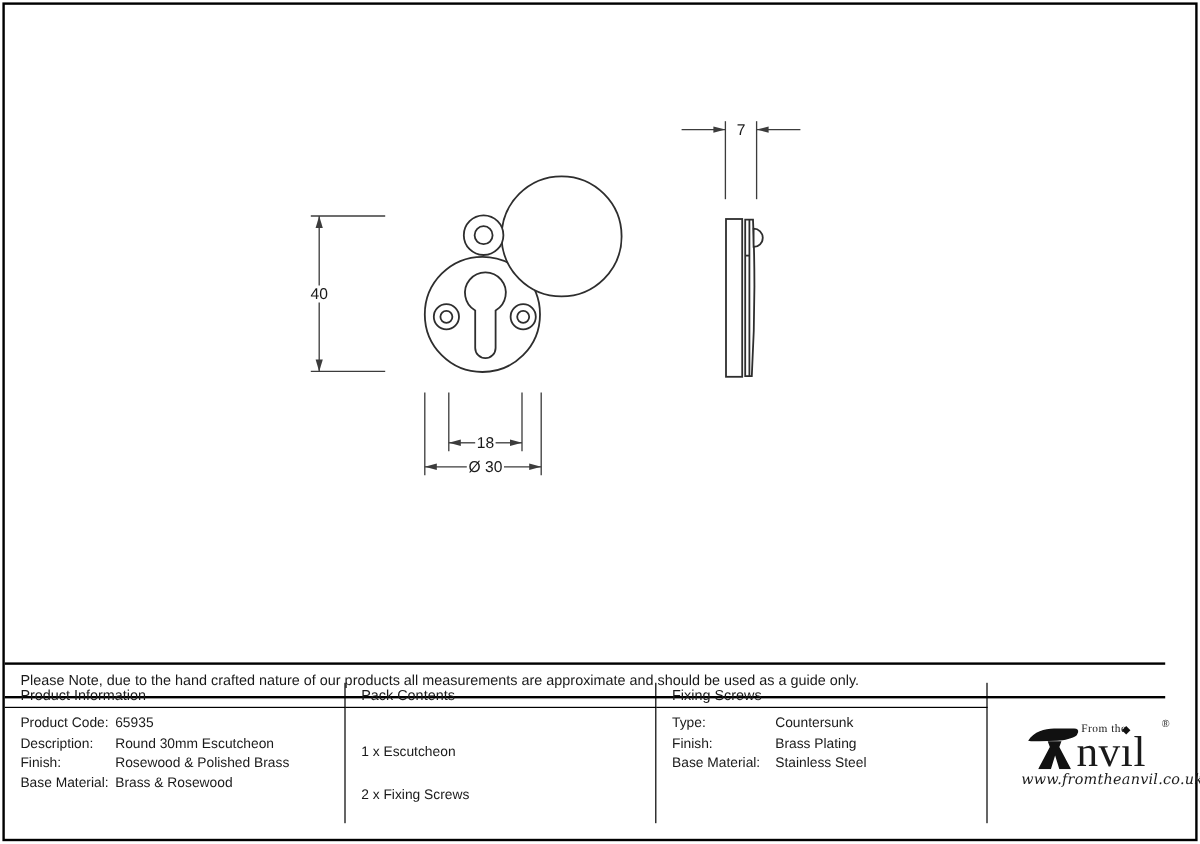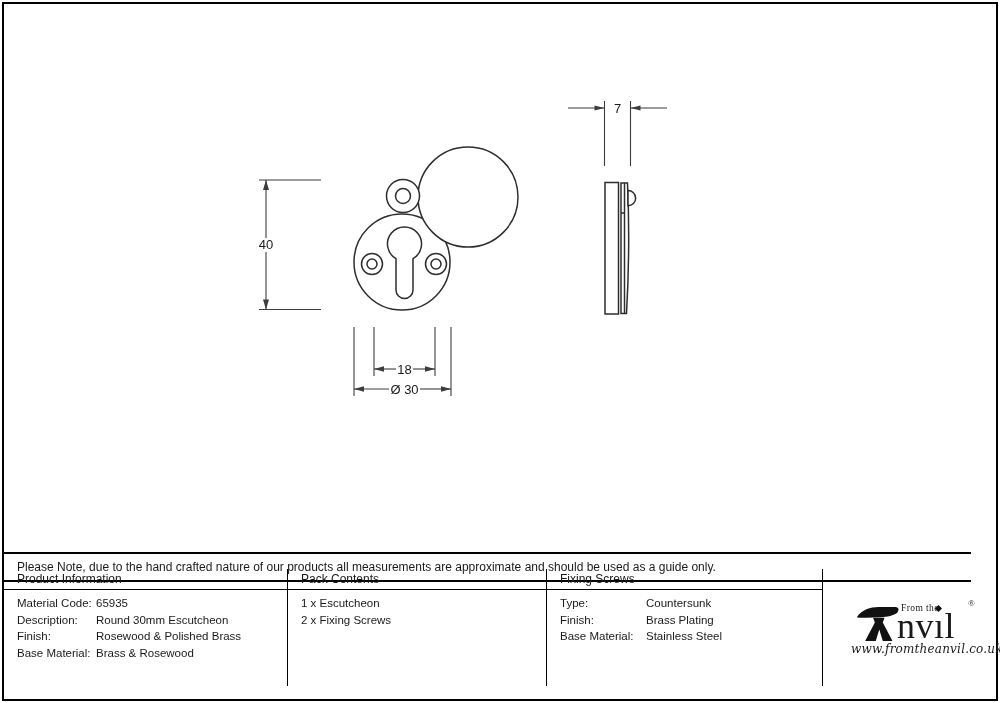--- a/index.html
+++ b/index.html
@@ -16,21 +16,21 @@
   .spec-table{position:absolute;left:4px;top:569px;width:992px;height:117px;
               display:grid;grid-template-columns:284px 259px 276px 173px;
               grid-template-rows:21px 1fr;box-sizing:border-box;}
   .cell{box-sizing:border-box;}
   .th{font-size:12px;padding:3px 0 0 13px;border-right:1.7px solid #000;border-bottom:1.7px solid #000;}
   .td{font-size:11.5px;padding:7px 0 0 13px;border-right:1.7px solid #000;}
   .logo-cell{grid-column:4;grid-row:1 / 3;position:relative;}
   .kv{display:flex;margin-bottom:4.6px;}
   .kv .k{width:79px;flex:none;}
   .kv .k2{width:86px;flex:none;}
-  .pack-line{margin-bottom:4.6px;}
+  .pack-line{margin-bottom:4.6px;margin-top:24px;}
 
   .logo-box{position:absolute;left:28px;top:28px;width:124px;height:62px;}
   .anvil-glyph{position:absolute;left:4px;top:7px;}
   .from-the{position:absolute;left:50px;top:6px;font-family:"Liberation Serif",serif;
             font-size:9.5px;letter-spacing:.4px;white-space:nowrap;}
   .anvil-word{position:absolute;left:46px;top:11px;font-family:"Liberation Serif",serif;
               font-size:36px;line-height:1;letter-spacing:.5px;white-space:nowrap;text-align:center;}
   .i-dot{position:absolute;left:85px;top:9px;width:5px;height:5px;background:#111;
          transform:rotate(45deg);}
   .reg-mark{position:absolute;left:117px;top:1px;font-family:"Liberation Serif",serif;font-size:9px;}
@@ -122,21 +122,21 @@
       <span class="from-the">From the</span>
       <span class="anvil-word"><span>nv</span><span>ı</span><span>l</span></span>
       <span class="i-dot"></span>
       <span class="reg-mark">®</span>
       <span class="logo-url">www.fromtheanvil.co.uk</span>
     </div>
   </div>
 
   <div class="cell td">
     <div class="kv">
-      <span class="k">Material Code:</span>
+      <span class="k">Product Code:</span>
       <span>65935</span>
     </div>
     <div class="kv">
       <span class="k">Description:</span>
       <span>Round 30mm Escutcheon</span>
     </div>
     <div class="kv">
       <span class="k">Finish:</span>
       <span>Rosewood &amp; Polished Brass</span>
     </div>

